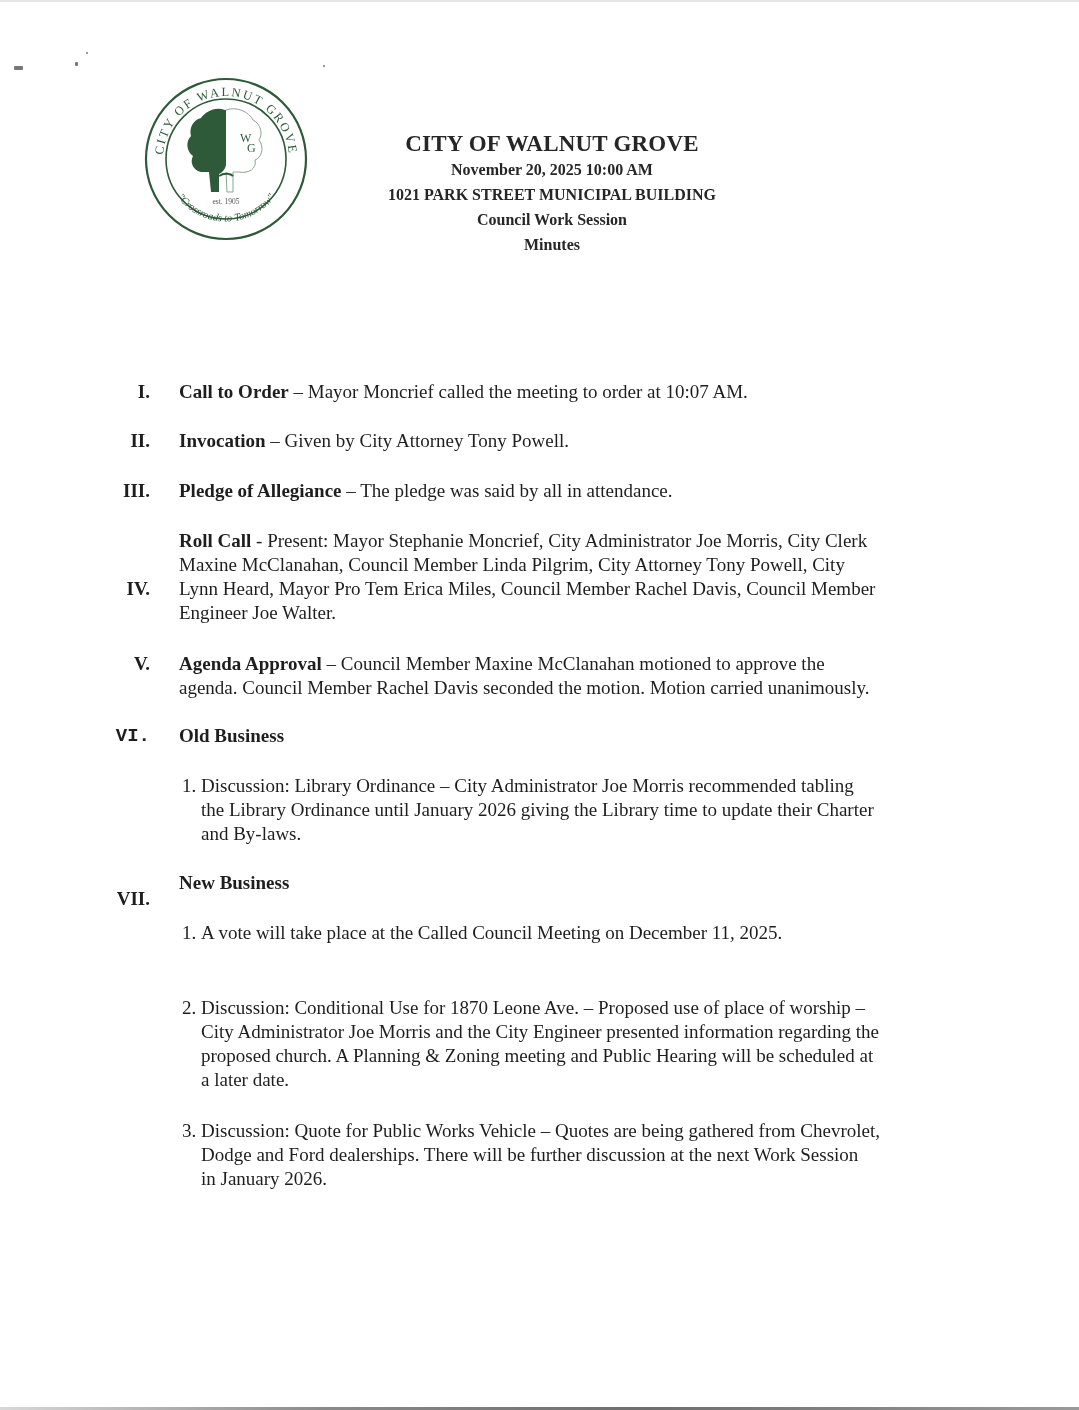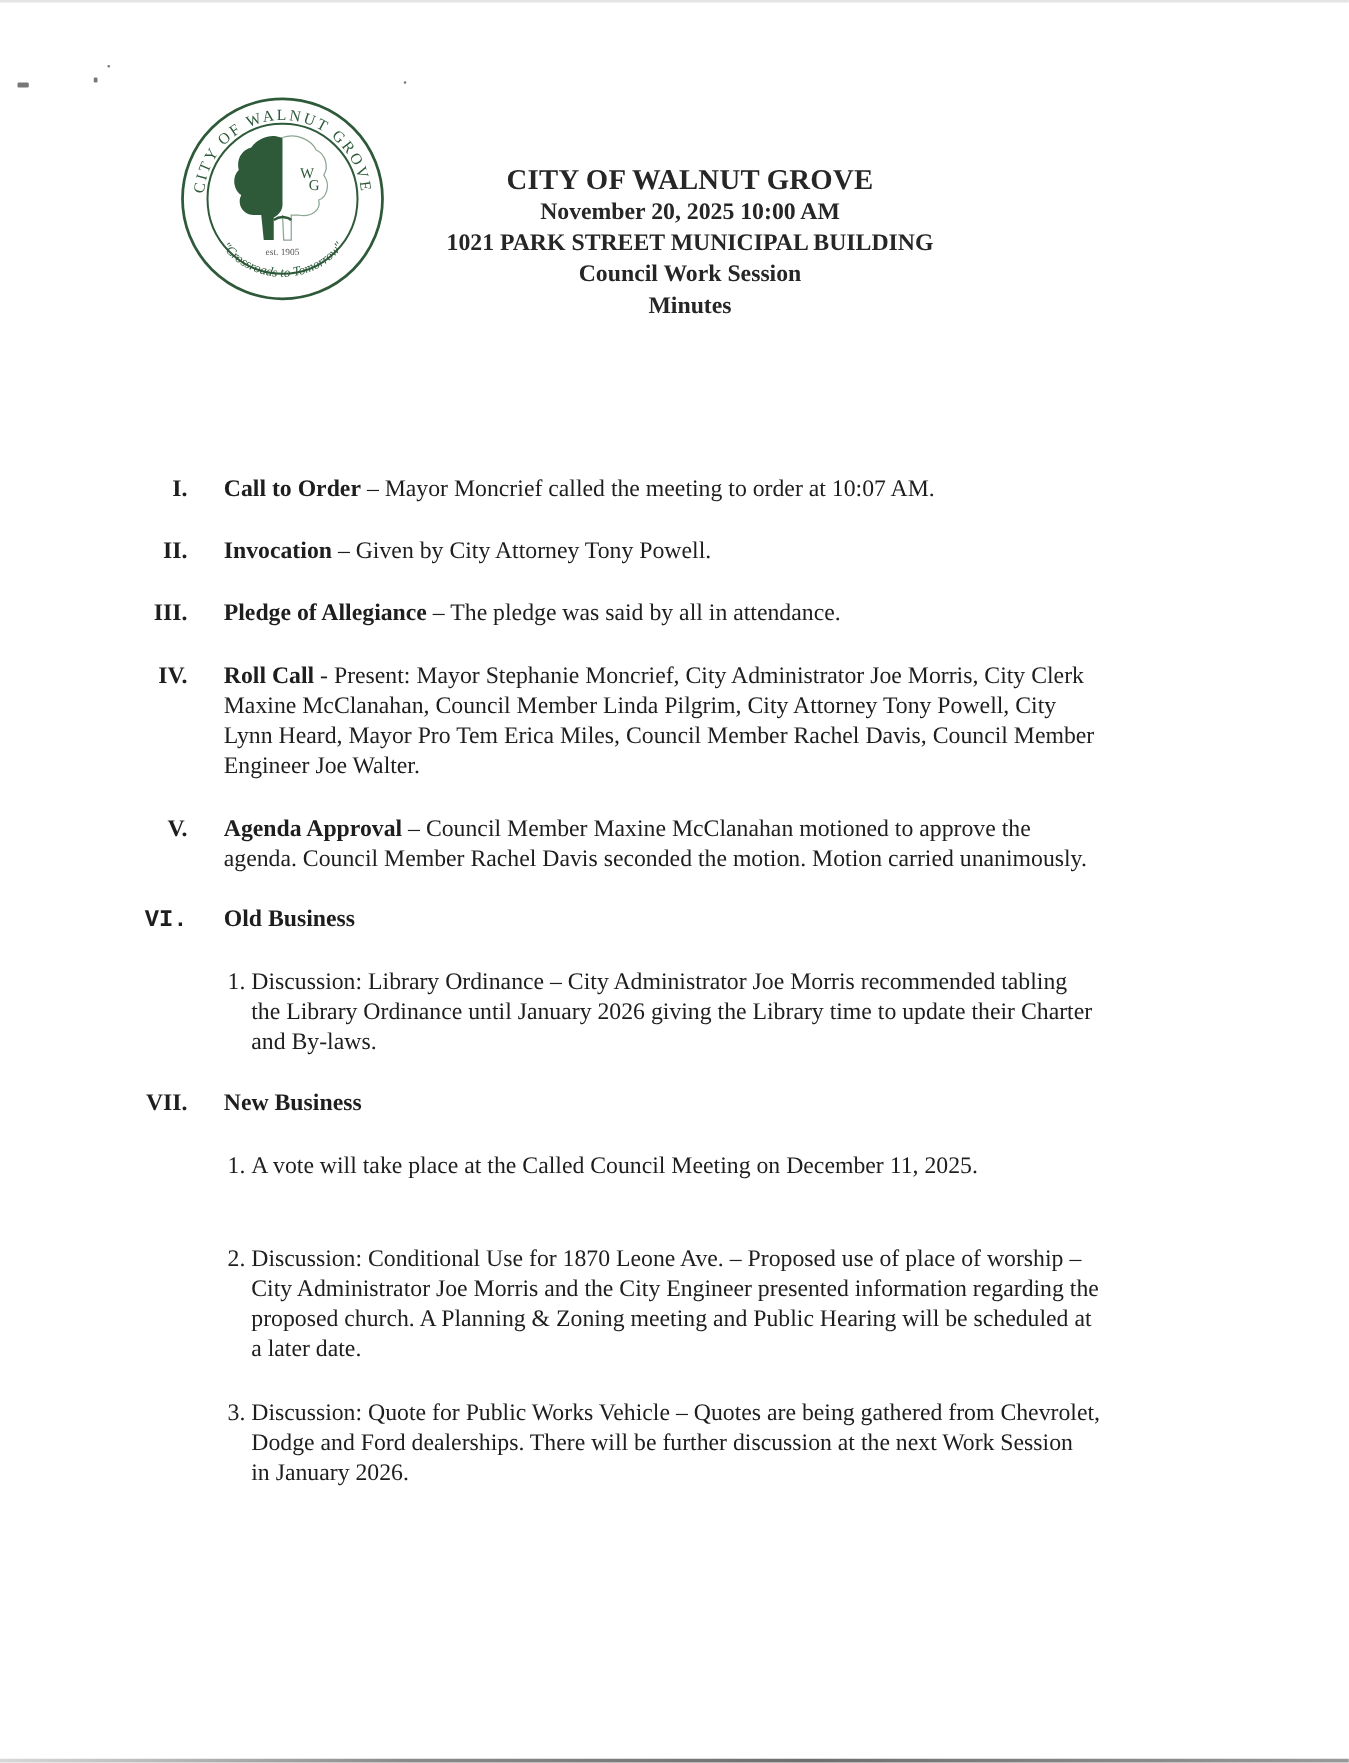--- a/index.html
+++ b/index.html
@@ -22,21 +22,21 @@
     }
     .speck { position: absolute; background: #777; border-radius: 1px; }
 
     .seal { position: absolute; left: 143px; top: 76px; width: 166px; height: 166px; }
 
     .header {
       position: absolute; left: 322px; top: 131px; width: 460px;
       text-align: center; font-weight: bold; color: #262626;
     }
     .header .title { font-size: 23px; line-height: 26px; letter-spacing: 0.2px; }
-    .header .line { font-size: 19px; line-height: 25px; }
+    .header .line { font-size: 16px; line-height: 25px; }
 
     .item { position: absolute; left: 0; width: 1079px; font-size: 19px; line-height: 24px; }
     .numeral {
       position: absolute; font-weight: bold; width: 60px; text-align: right;
     }
     .body-text { position: absolute; left: 179px; width: 800px; }
     .label { font-weight: bold; }
     .sub { position: absolute; left: 182px; width: 790px; font-size: 19px; line-height: 24px; }
     .sub .num { position: absolute; left: 0; }
     .sub .txt { display: block; padding-left: 19px; }
@@ -97,21 +97,21 @@
   </div>
 
   <div class="item" style="top:479px;">
     <span class="numeral" style="left:90px;">III.</span>
     <div class="body-text">
       <span class="label">Pledge of Allegiance</span><span> – </span><span>The pledge was said by all in attendance.</span>
     </div>
   </div>
 
   <div class="item" style="top:529px;">
-    <span class="numeral" style="left:90px;">IV.</span>
+    <span class="numeral" style="left:90px;margin-top:48px;">IV.</span>
     <div class="body-text">
       <div><span class="label">Roll Call</span><span> - </span><span>Present: Mayor Stephanie Moncrief, City Administrator Joe Morris, City Clerk</span></div>
       <div>Maxine McClanahan, Council Member Linda Pilgrim, City Attorney Tony Powell, City</div>
       <div>Lynn Heard, Mayor Pro Tem Erica Miles, Council Member Rachel Davis, Council Member</div>
       <div>Engineer Joe Walter.</div>
     </div>
   </div>
 
   <div class="item" style="top:652px;">
     <span class="numeral" style="left:90px;">V.</span>
@@ -131,21 +131,21 @@
   <div class="sub" style="top:774px;">
     <span class="num">1.</span>
     <span class="txt">
       <div>Discussion: Library Ordinance – City Administrator Joe Morris recommended tabling</div>
       <div>the Library Ordinance until January 2026 giving the Library time to update their Charter</div>
       <div>and By-laws.</div>
     </span>
   </div>
 
   <div class="item" style="top:871px;">
-    <span class="numeral" style="left:90px;">VII.</span>
+    <span class="numeral" style="left:90px;margin-top:16px;">VII.</span>
     <div class="body-text">
       <span class="label">New Business</span>
     </div>
   </div>
 
   <div class="sub" style="top:921px;">
     <span class="num">1.</span>
     <span class="txt">
       <div>A vote will take place at the Called Council Meeting on December 11, 2025.</div>
     </span>

